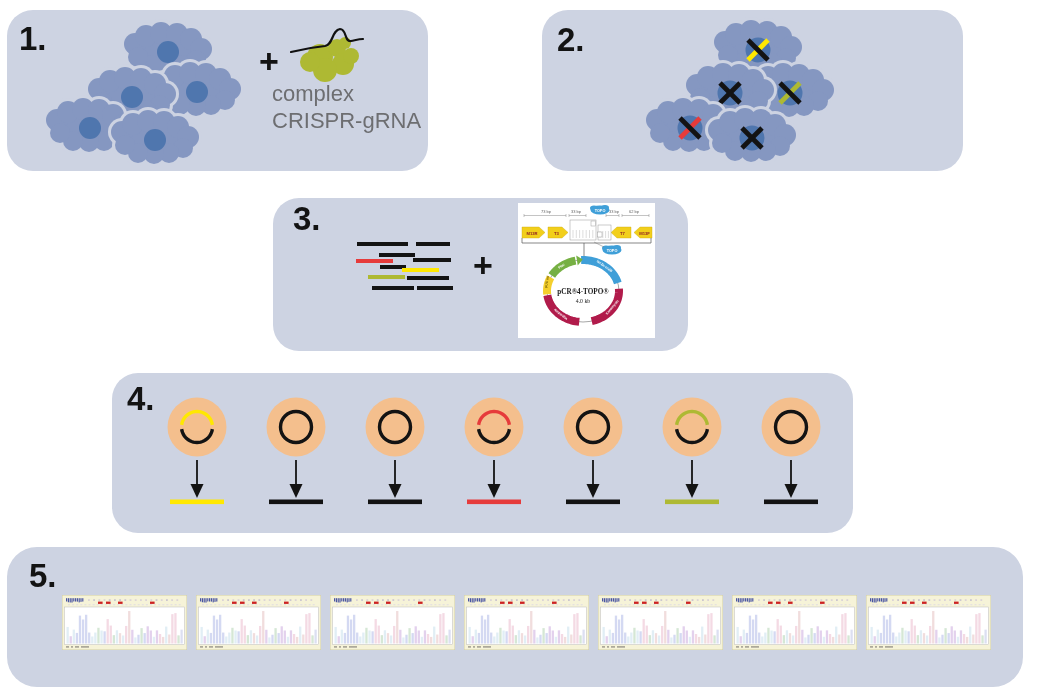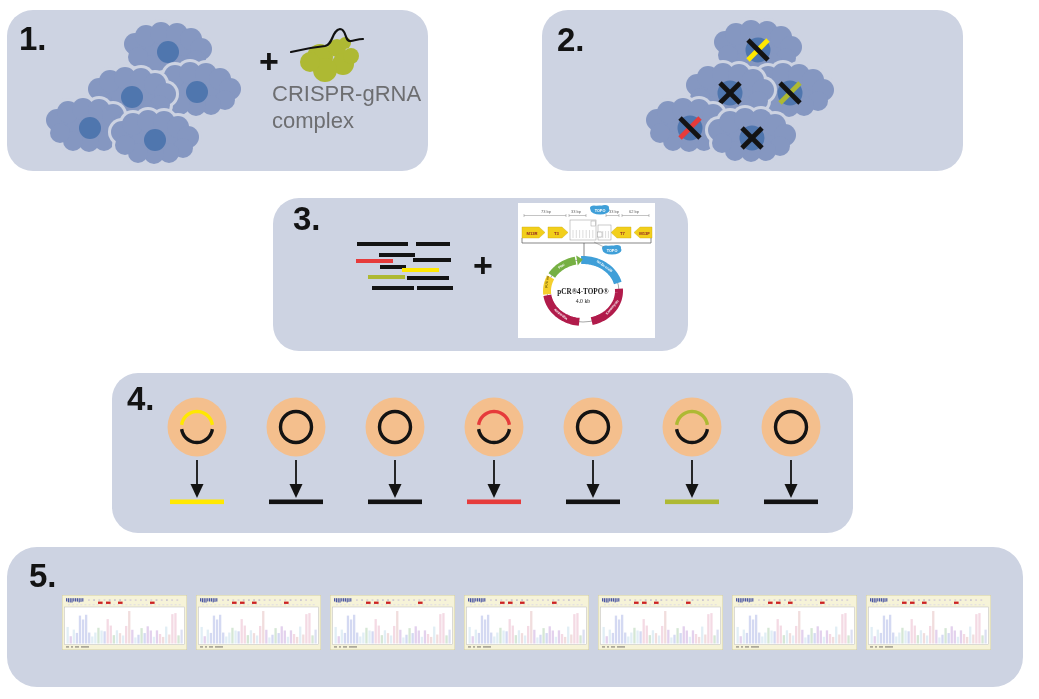--- a/index.html
+++ b/index.html
@@ -162,22 +162,22 @@
           <circle cx="318" cy="60" r="12" fill="#aeb933"></circle>
           <circle cx="303" cy="52" r="10" fill="#aeb933"></circle>
           <circle cx="344" cy="46" r="8" fill="#aeb933"></circle>
           <circle cx="338" cy="33" r="6" fill="#aeb933"></circle>
           <path d="M284,42 C296,39 308,37 318,36 C326,35 325,20 333,19 C340,19 337,32 344,31 C349,30 352,29 356,29" fill="none" stroke="#111" stroke-width="2.2" stroke-linecap="round"></path>
         </g>
       </svg>
     <div class="step-num" style="left:12px;top:10px">1.</div>
     <div class="plus" style="left:252px;top:32px">+</div>
     <div class="caption" style="left:265px;top:70px">
+      <div>complex</div>
       <div>CRISPR-gRNA</div>
-      <div>complex</div>
     </div>
   </div>
 
   <div class="panel" id="p2" style="left: 542px; top: 10px; width: 421px; height: 161px; background: rgb(205, 211, 226);">
     <svg class="psvg" id="p2svg" viewBox="0 0 421 161">
         <g>
           <ellipse cx="216" cy="40" rx="34" ry="18" fill="#cdd3e2"></ellipse>
           <circle cx="183" cy="32" r="14" fill="#cdd3e2"></circle>
           <circle cx="194" cy="24" r="14" fill="#cdd3e2"></circle>
           <circle cx="209" cy="21" r="14" fill="#cdd3e2"></circle>

